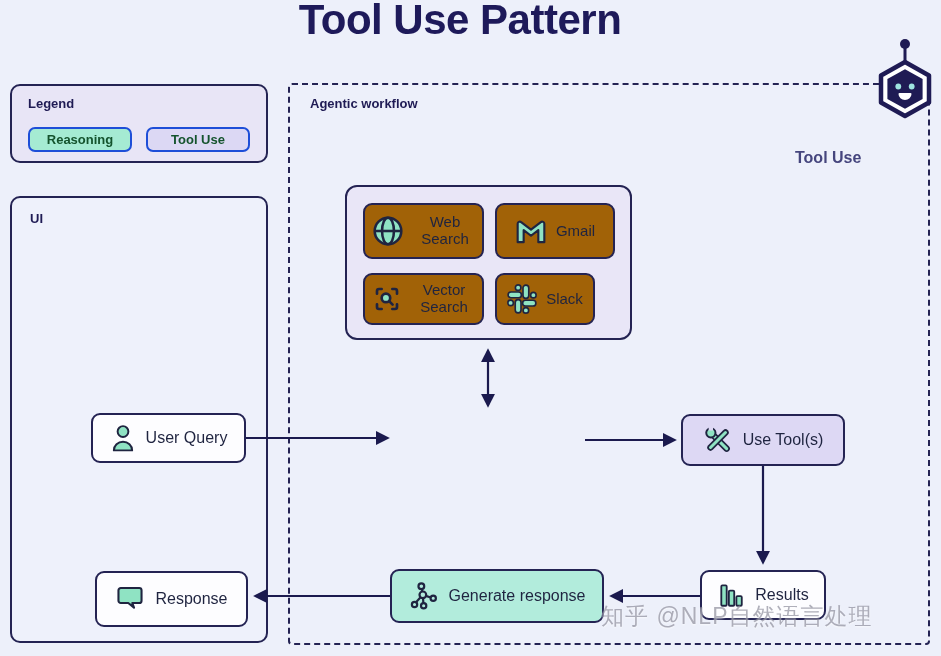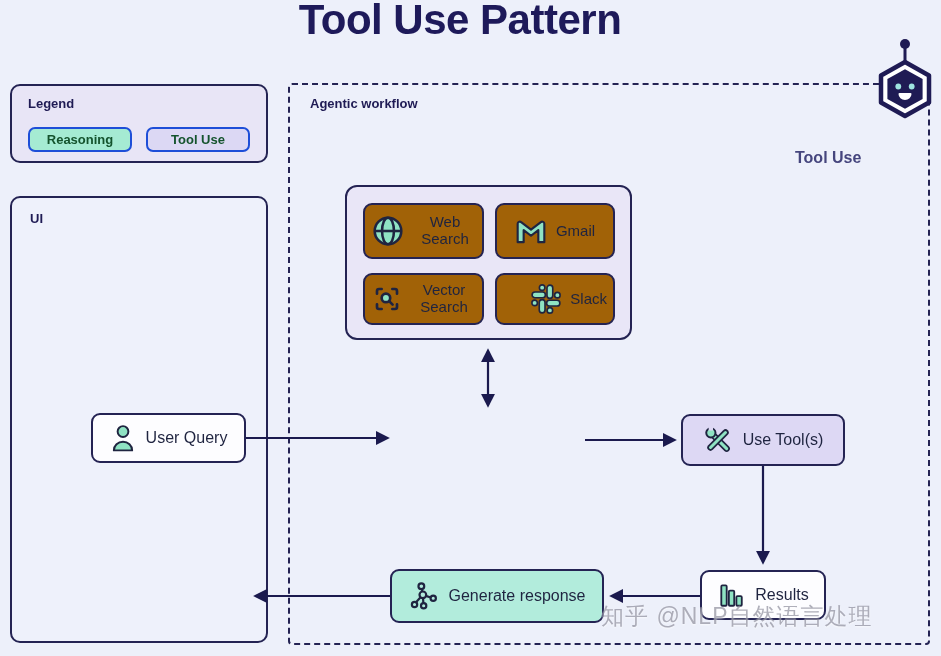--- a/index.html
+++ b/index.html
@@ -42,21 +42,21 @@
   .pill.tooluse{background:#dcd8f4;}
   
   .tile{
     position:absolute;box-sizing:border-box;background:#a16207;
     border:2px solid #242353;border-radius:9px;
     display:flex;align-items:center;justify-content:center;gap:9px;padding:0 6px;
   }
   .tile-web{left:16px;top:16px;width:121px;height:56px;}
   .tile-gmail{left:148px;top:16px;width:120px;height:56px;}
   .tile-vector{left:16px;top:86px;width:121px;height:52px;}
-  .tile-slack{left:148px;top:86px;width:120px;height:52px;justify-content:flex-end;}
+  .tile-slack{left:148px;top:86px;width:100px;height:52px;}
   .tile-label{font-size:15px;line-height:1.12;color:#1f2440;text-align:center;max-width:64px;}
   
   .node{
     position:absolute;box-sizing:border-box;border:2.5px solid #242353;border-radius:9px;
     display:flex;align-items:center;justify-content:center;gap:10px;
     font-size:16px;font-weight:500;color:#1f2440;z-index:6;background:#fdfdff;
   }
   .node.lavender{background:#ddd8f4;}
   .node.teal{background:#b2ecdc;}
   .n-user-query{left:91px;top:413px;width:155px;height:50px;}
@@ -215,20 +215,28 @@
     <span class="icon">
       <svg width="28" height="28" viewBox="0 0 26 26" fill="#8fe3c3" stroke="#1f2440" stroke-width="1.7">
         <rect x="4" y="4" width="5" height="19" rx="1"></rect>
         <rect x="11" y="9" width="5" height="14" rx="1"></rect>
         <rect x="18" y="14" width="5" height="9" rx="1"></rect>
       </svg>
     </span>
     <span>Results</span>
   </div>
 
+  <div class="node n-response">
+    <span class="icon">
+      <svg width="30" height="26" viewBox="0 0 26 22">
+        <path d="M3 3.5 a2 2 0 0 1 2-2 h16 a2 2 0 0 1 2 2 v9 a2 2 0 0 1 -2 2 h-6 l1.5 4 -5-4 h-6.5 a2 2 0 0 1 -2-2 z" fill="#8fe3c3" stroke="#1f2440" stroke-width="1.8" stroke-linejoin="round"></path>
+      </svg>
+    </span>
+    <span>Response</span>
+  </div>
 
   <div class="robot">
     <svg width="56" height="84" viewBox="0 0 56 84">
       <circle cx="28" cy="8" r="5" fill="#1f1b54"></circle>
       <line x1="28" y1="12" x2="28" y2="27" stroke="#1f1b54" stroke-width="3"></line>
       <polygon points="28,26 52,39.5 52,66.5 28,80 4,66.5 4,39.5" fill="#ffffff" stroke="#1f1b54" stroke-width="4.5" stroke-linejoin="round"></polygon>
       <polygon points="28,33.2 45.6,43.1 45.6,62.9 28,72.8 10.4,62.9 10.4,43.1" fill="#1f1b54"></polygon>
       <circle cx="21.3" cy="50.5" r="2.9" fill="#9fe5e0"></circle>
       <circle cx="34.7" cy="50.5" r="2.9" fill="#9fe5e0"></circle>
       <path d="M22.5 58 A5.5 5 0 0 0 33.5 58 Z" fill="#ffffff" stroke="#ffffff" stroke-width="2" stroke-linejoin="round"></path>

